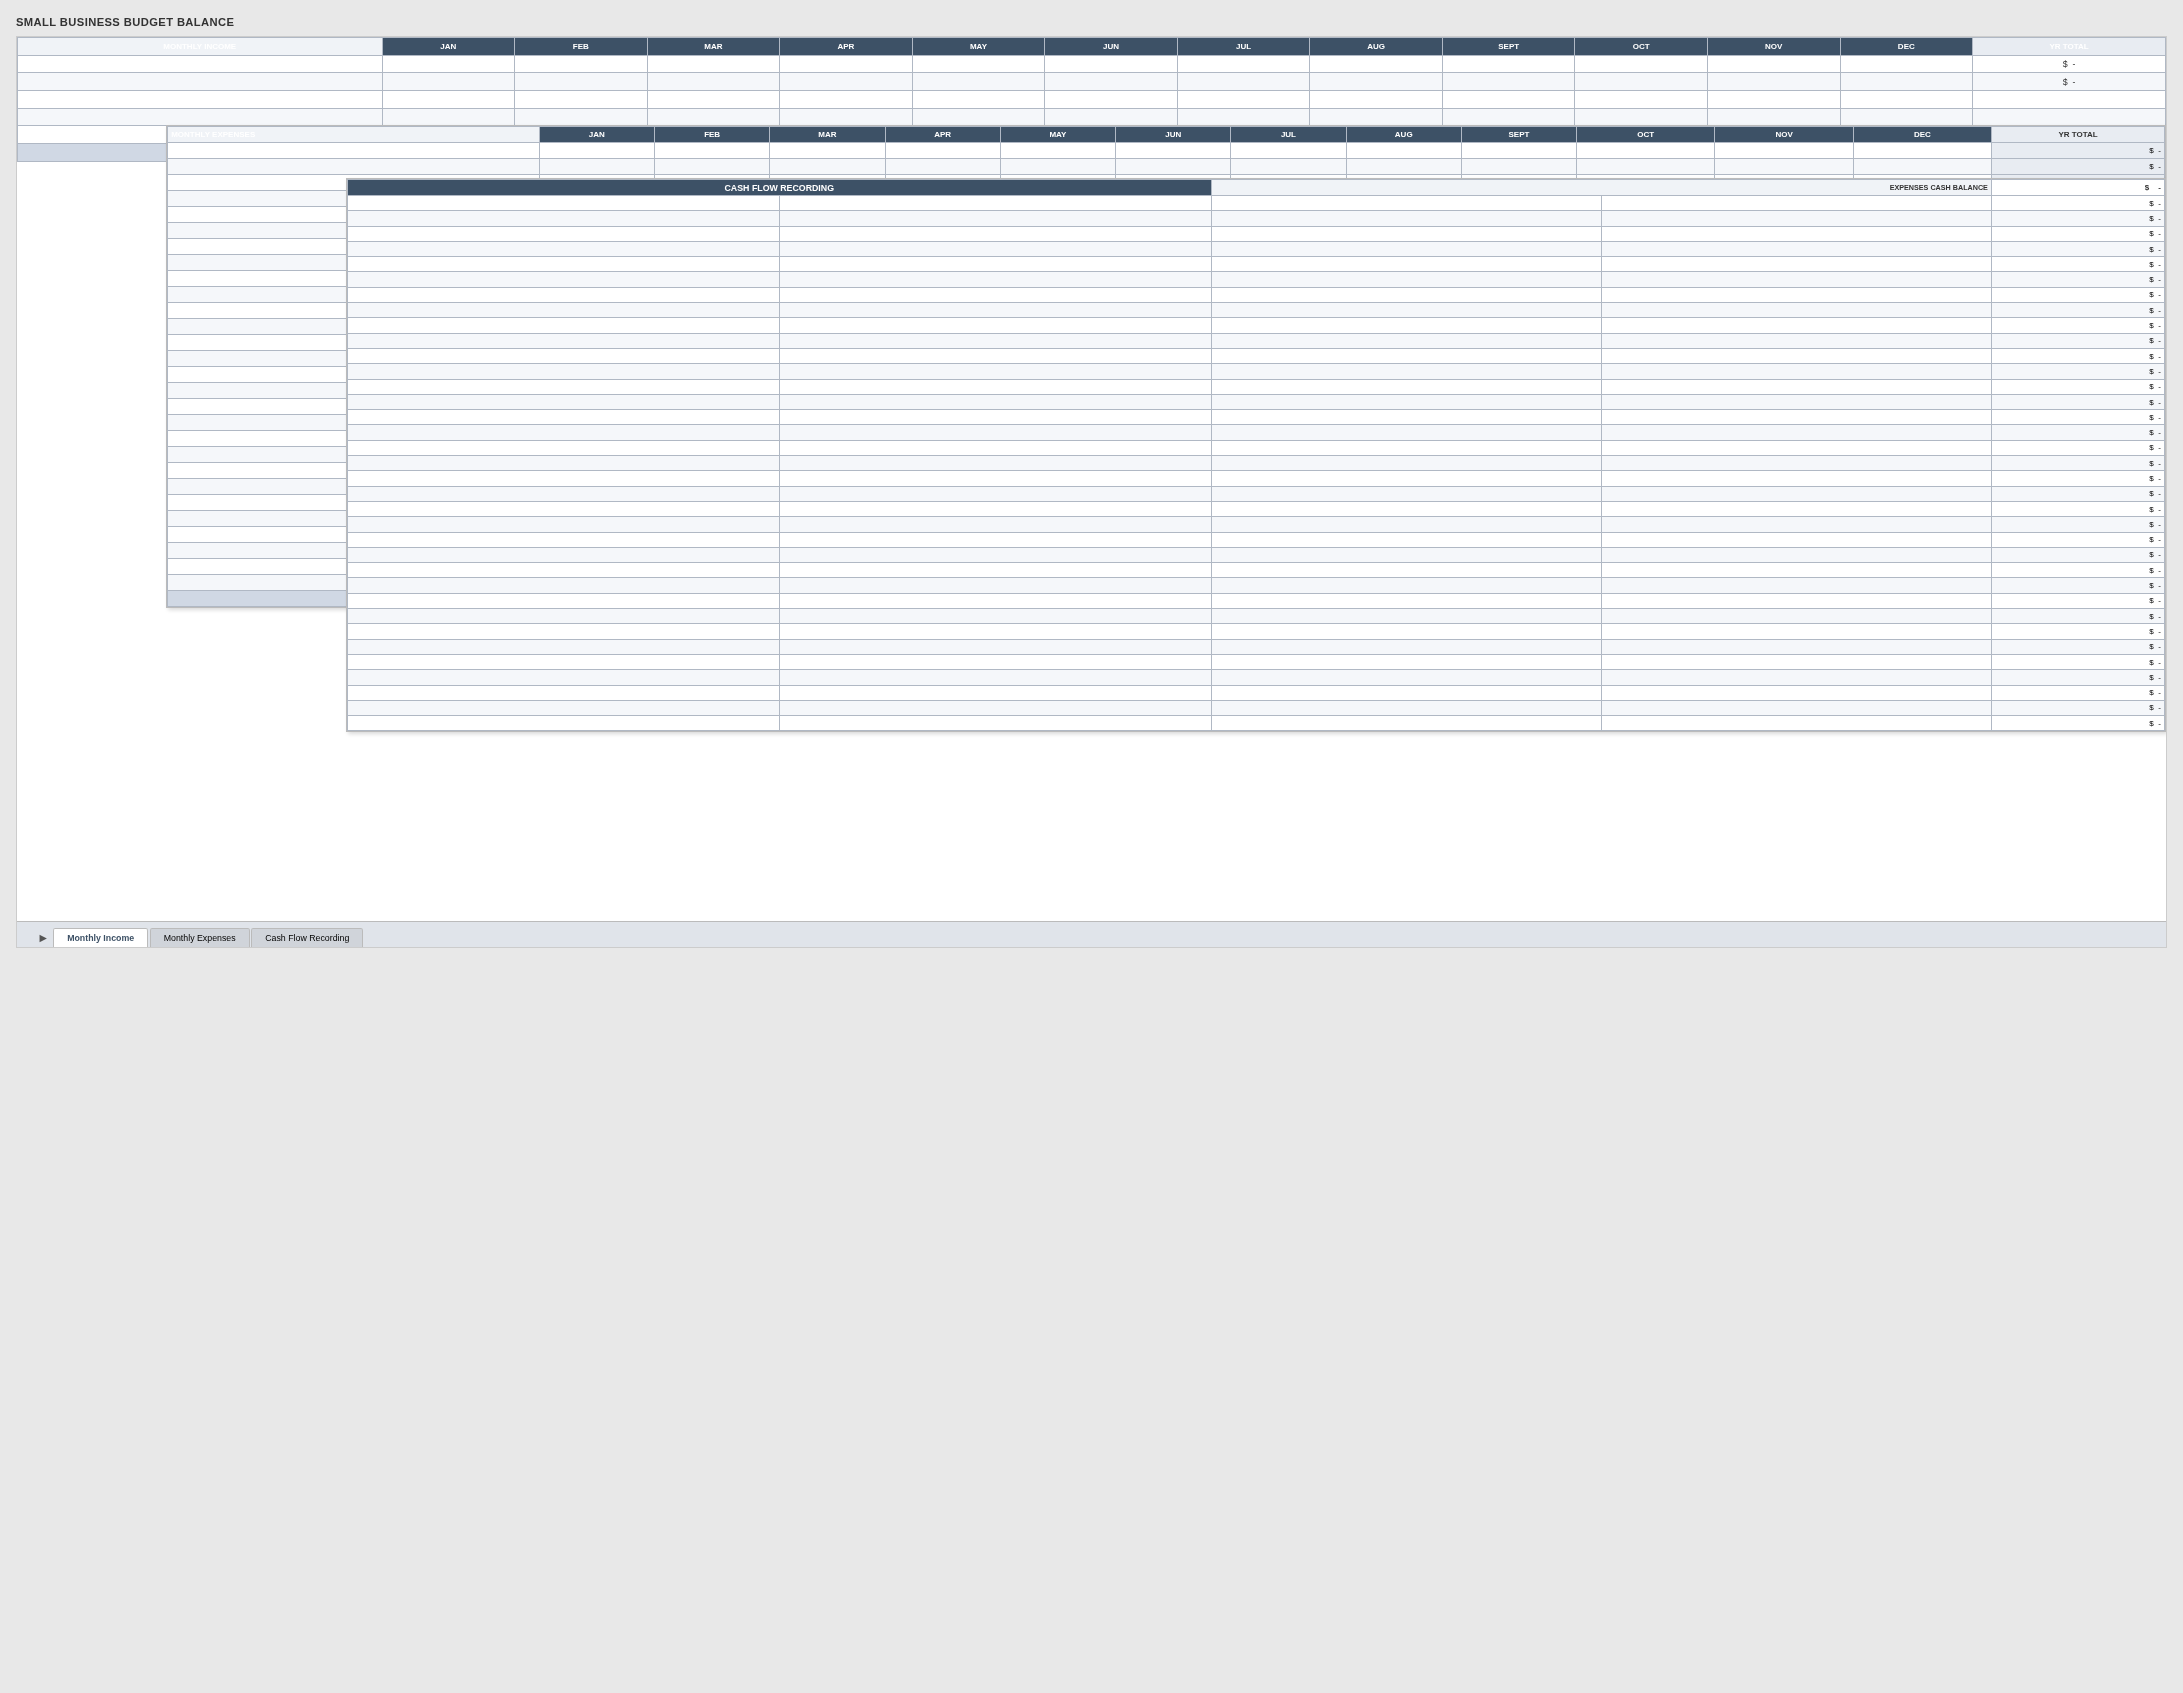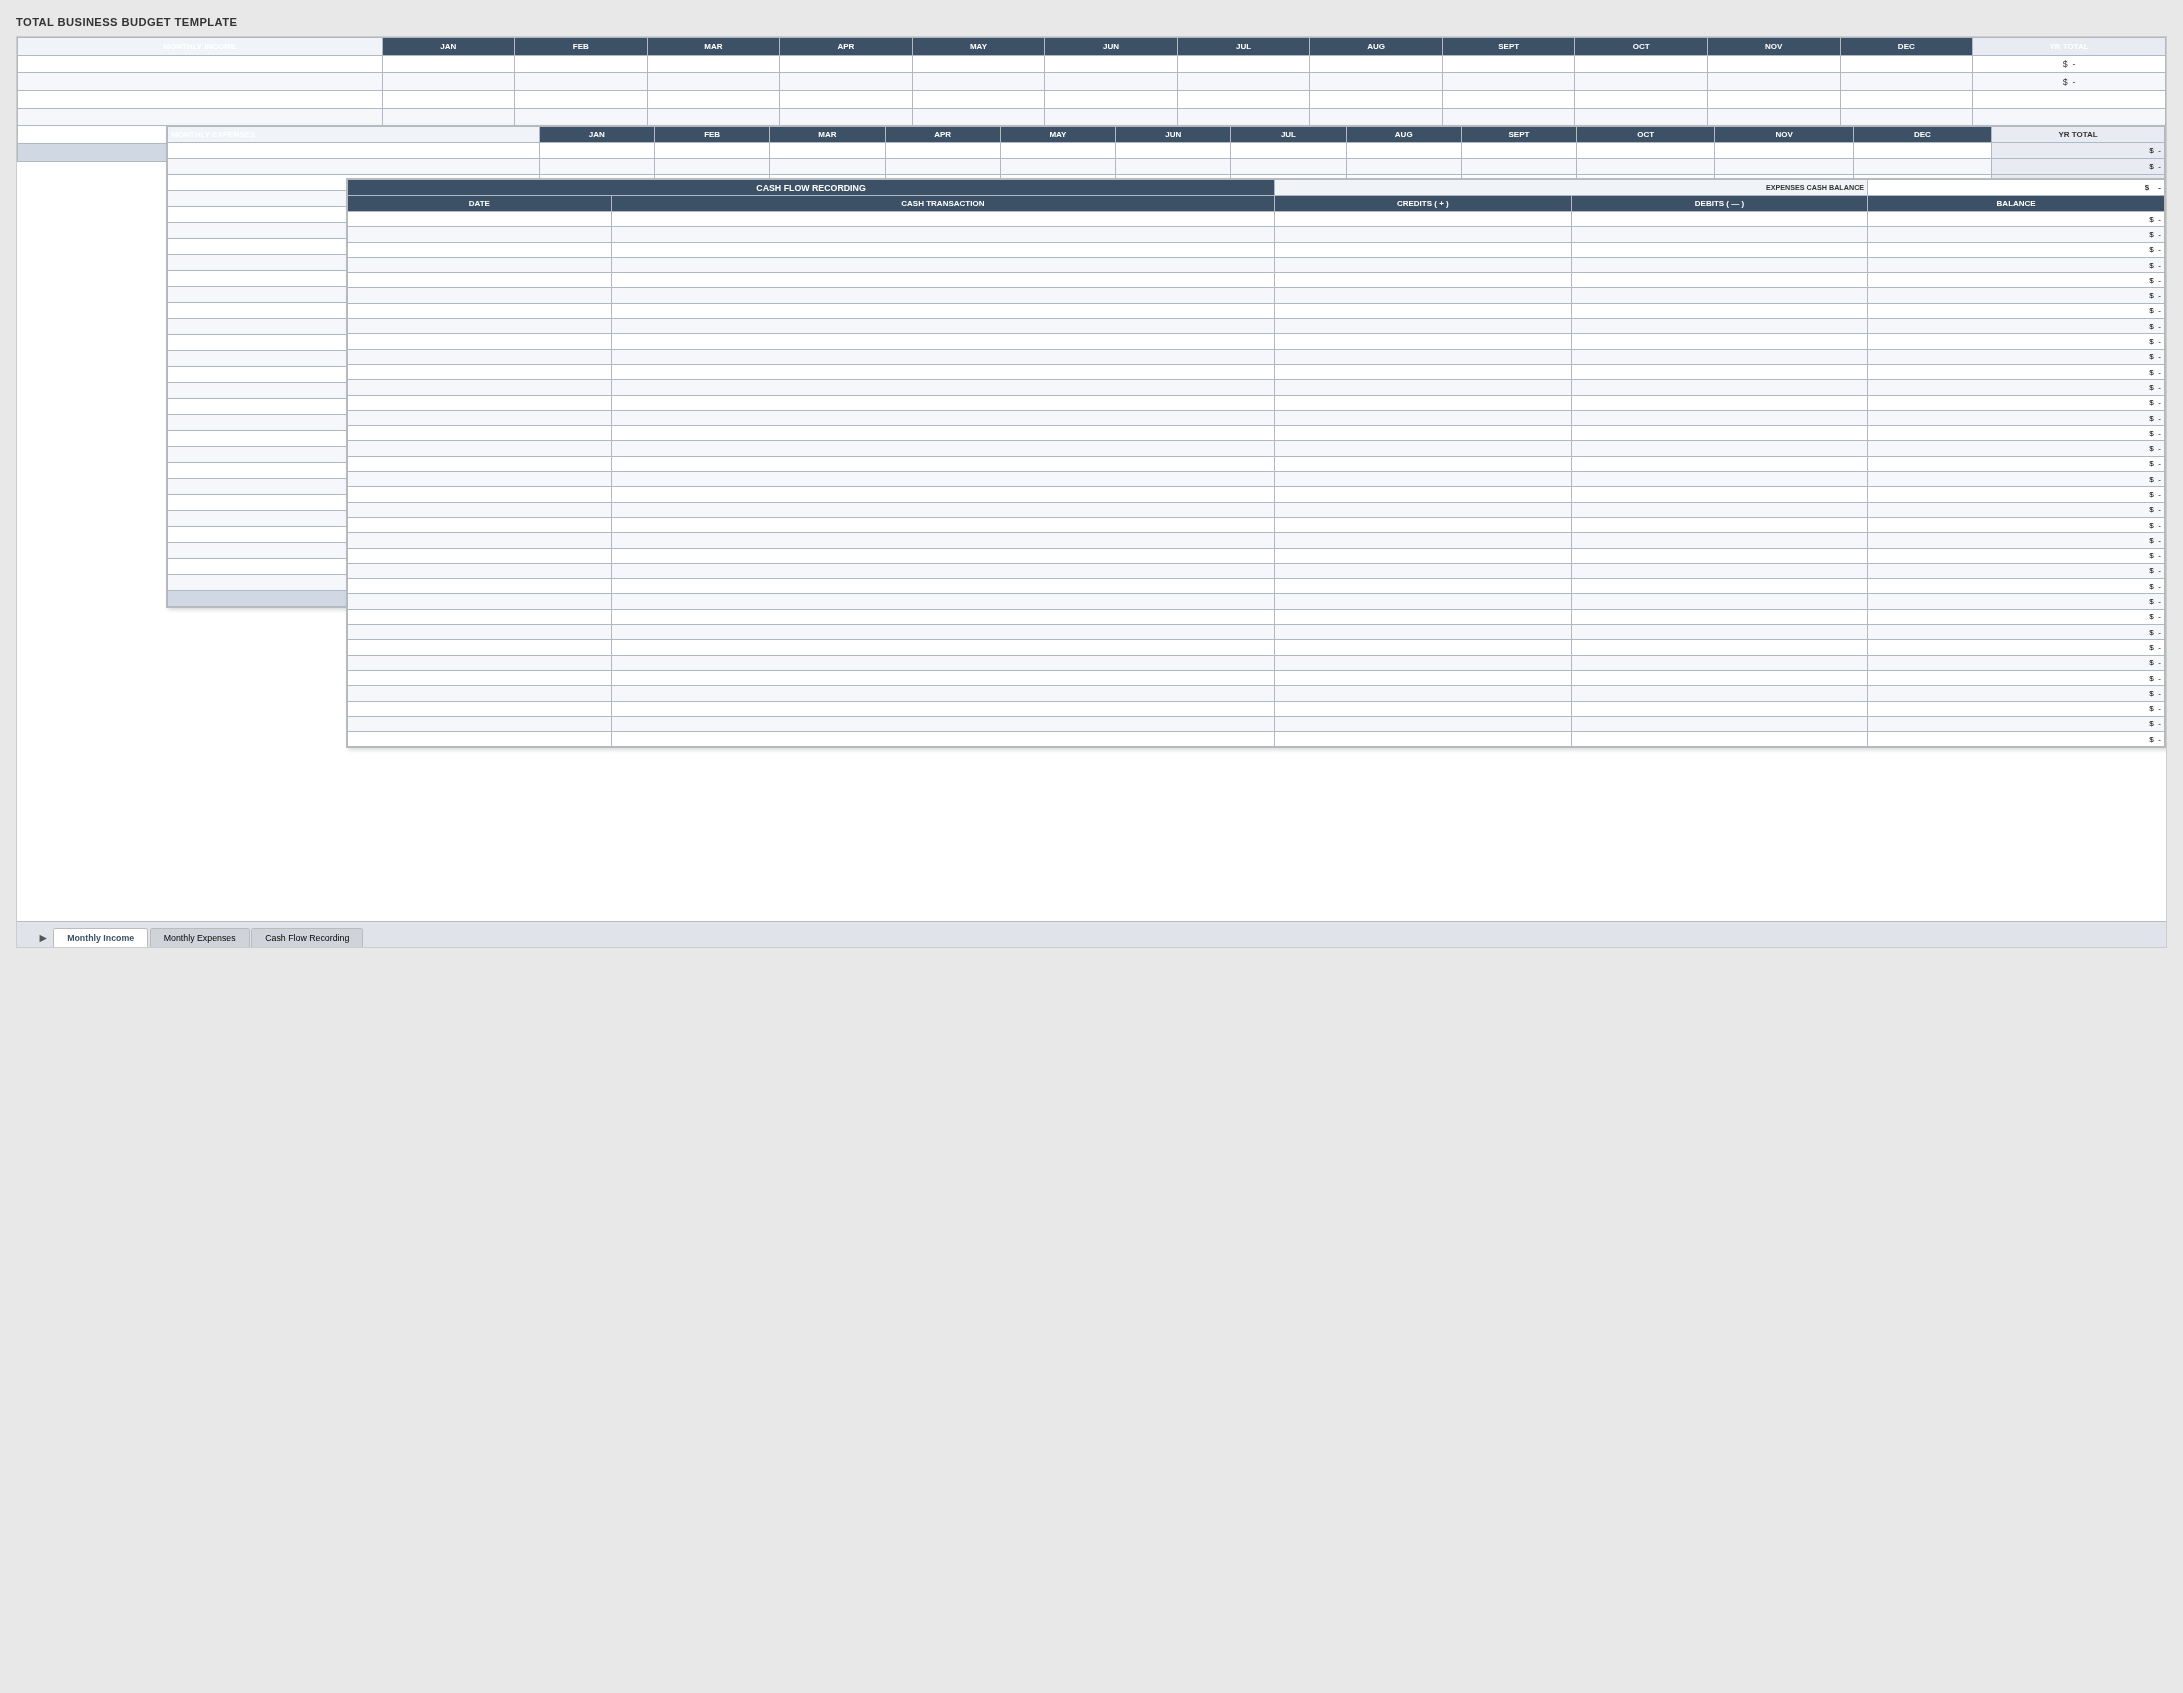--- a/index.html
+++ b/index.html
@@ -161,21 +161,21 @@
       text-align: right !important;
     }
     .balance-val {
       background: white;
       text-align: right !important;
     }
   </style>
 </head>
 <body>
 
-<div class="page-title">TOTAL BUSINESS BUDGET TEMPLATE</div>
+<div class="page-title">SMALL BUSINESS BUDGET BALANCE</div>
 
 <div class="spreadsheet-container" style="position:relative; height:912px;">
 
   <div style="position:absolute; top:0; left:0; right:0; z-index:1; background:white;">
     <table class="monthly-income-table">
       <thead>
         <tr>
           <th class="header-dark col-label">MONTHLY INCOME</th>
           <th class="header-dark col-month">JAN</th>
           <th class="header-dark col-month">FEB</th>
@@ -783,27 +783,20 @@
   </div>
 
   <div class="sheet cashflow-sheet">
     <table class="sheet-table">
       <thead>
         <tr class="cf-header-row">
           <th colspan="2" style="background:#3d5166; color:white; font-weight:bold; font-size:8.8px;">CASH FLOW RECORDING</th>
           <th colspan="2" class="beginning-balance" style="background:#f0f3f7; color:#333; font-size:7.2px; text-align:right;">EXPENSES CASH BALANCE</th>
           <th class="balance-val" style="background:white; color:#333; text-align:right;">$&nbsp;&nbsp;&nbsp;&nbsp;-</th>
         </tr>
-        <tr class="cf-subheader">
-          <th style="background:#3d5166; color:white; width:64px;">DATE</th>
-          <th style="background:#3d5166; color:white; width:161px;">CASH TRANSACTION</th>
-          <th style="background:#3d5166; color:white; width:72px;">CREDITS ( + )</th>
-          <th style="background:#3d5166; color:white; width:72px;">DEBITS ( — )</th>
-          <th style="background:#3d5166; color:white; width:72px;">BALANCE</th>
-        </tr>
       </thead>
       <tbody id="cashflow-body">
       <tr class="data-row">
             <td style="height: 15.3px;"></td>
             <td style="height: 15.3px;"></td>
             <td style="height: 15.3px;"></td>
             <td style="height: 15.3px;"></td>
             <td style="text-align: right;">$&nbsp;&nbsp;-</td>
           </tr>
           <tr class="data-row">

